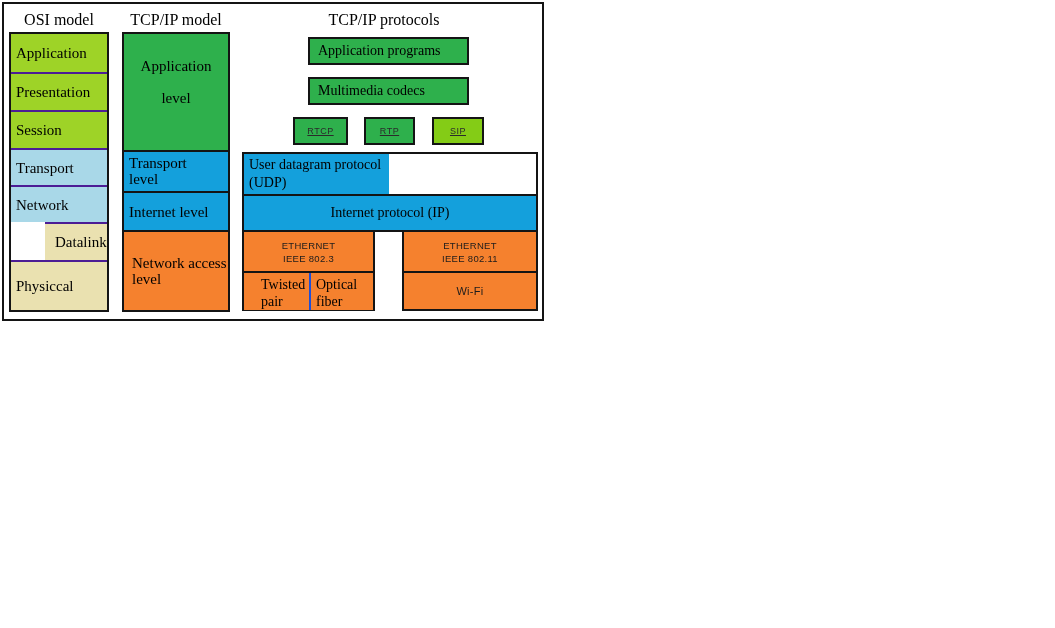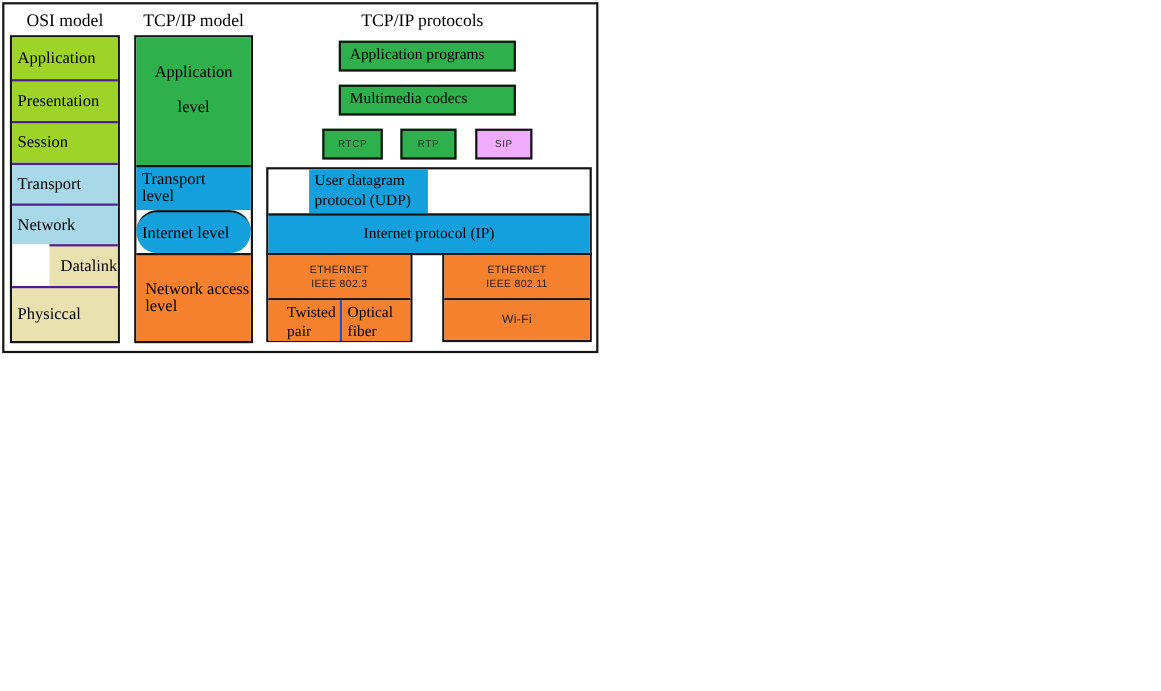--- a/index.html
+++ b/index.html
@@ -84,20 +84,21 @@
     display: flex; align-items: center;
     padding-left: 8px;
     font: 14px/16px "Liberation Serif", "DejaVu Serif", serif;
     white-space: pre-line;
   }
   .sbox {
     display: flex; align-items: center; justify-content: center;
     font: 9px "Liberation Sans", "DejaVu Sans", sans-serif;
     letter-spacing: 0.5px;
     color: #2b2b2b;
+    text-decoration: underline;
   }
   
   .bblock {
     display: grid;
     grid-template-columns: 145px 1fr;
     grid-template-rows: 40px 1fr;
   }
   .bblock > div {
     box-sizing: border-box;
     font: 14px/18px "Liberation Serif", "DejaVu Serif", serif;
@@ -157,33 +158,33 @@
     <div class="ocell pad10" style="background-color: rgb(234, 225, 176);">Datalink</div>
     <div class="ocell grow" style="background-color: rgb(234, 225, 176);">Physiccal</div>
   </div>
 
   <div class="box col" style="left:122px; top:32px; width:108px; height:280px;">
     <div class="m-app" style="background-color: rgb(46, 176, 76);">Application
 
 level</div>
     <div class="m-transport" style="background-color: rgb(20, 160, 220);">Transport
 level</div>
-    <div class="m-internet" style="background-color: rgb(20, 160, 220); border-radius: 19px;">Internet level</div>
+    <div class="m-internet" style="background-color: rgb(20, 160, 220);">Internet level</div>
     <div class="m-network" style="background-color: rgb(245, 129, 46);">Network access
 level</div>
   </div>
 
   <div class="box gbar" style="left: 308px; top: 37px; width: 161px; height: 28px; background-color: rgb(46, 176, 76);">Application programs</div>
   <div class="box gbar" style="left: 308px; top: 77px; width: 161px; height: 28px; background-color: rgb(46, 176, 76);">Multimedia codecs</div>
   <div class="box sbox" style="left: 293px; top: 117px; width: 55px; height: 28px; background-color: rgb(46, 176, 76);">RTCP</div>
   <div class="box sbox" style="left: 364px; top: 117px; width: 51px; height: 28px; background-color: rgb(46, 176, 76);">RTP</div>
-  <div class="box sbox" style="left: 432px; top: 117px; width: 52px; height: 28px; background-color: #f0abfc;">SIP</div>
+  <div class="box sbox" style="left: 432px; top: 117px; width: 52px; height: 28px; background-color: #84cc16;">SIP</div>
 
   <div class="box bblock" style="left:242px; top:152px; width:296px; height:80px;">
-    <div class="udp-cell" style="background-color: rgb(20, 160, 220); margin-left: 37px;">User datagram protocol (UDP)</div>
+    <div class="udp-cell" style="background-color: rgb(20, 160, 220);">User datagram protocol (UDP)</div>
     <div class="ip-cell" style="background-color: rgb(20, 160, 220);">Internet protocol (IP)</div>
   </div>
 
   <div class="box eblock eblock3" style="left:242px; top:230px; width:133px; height:81px;">
     <div class="eth-label span2" style="background-color: rgb(245, 129, 46);">ETHERNET
 IEEE 802.3</div>
     <div class="media-cell divider" style="background-color: rgb(245, 129, 46);">Twisted
 pair</div>
     <div class="media-cell" style="background-color: rgb(245, 129, 46);">Optical
 fiber</div>

